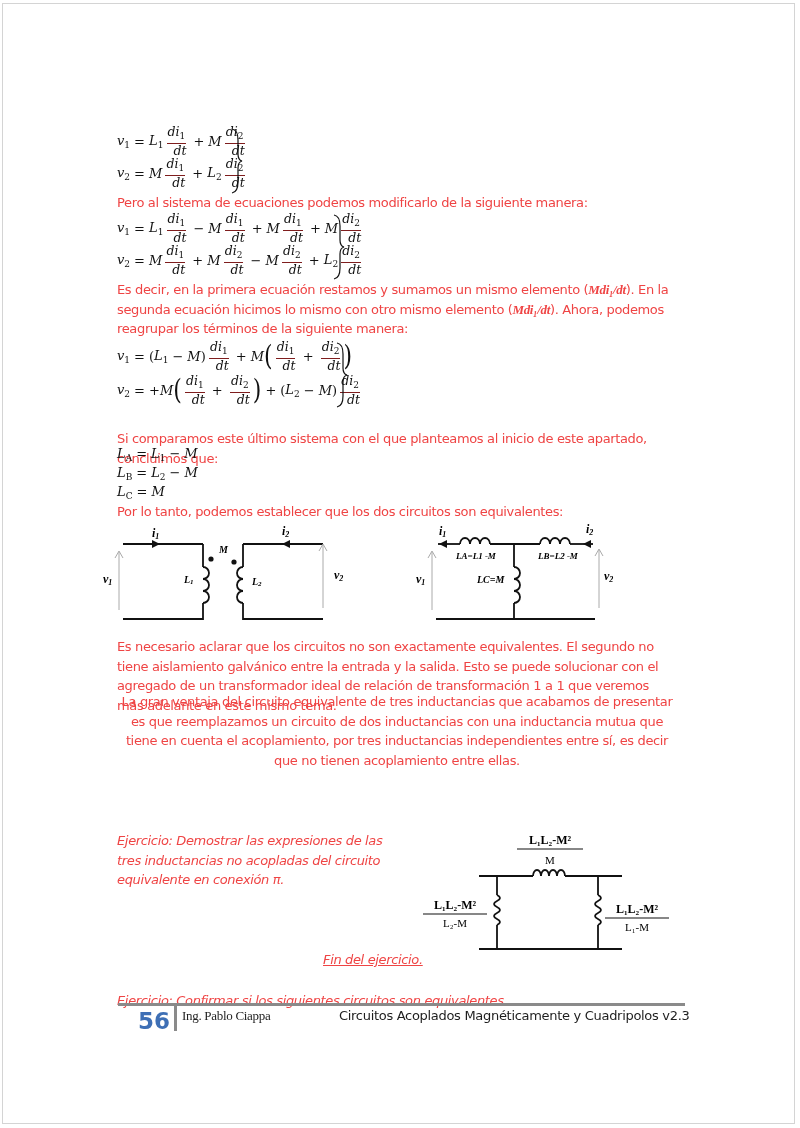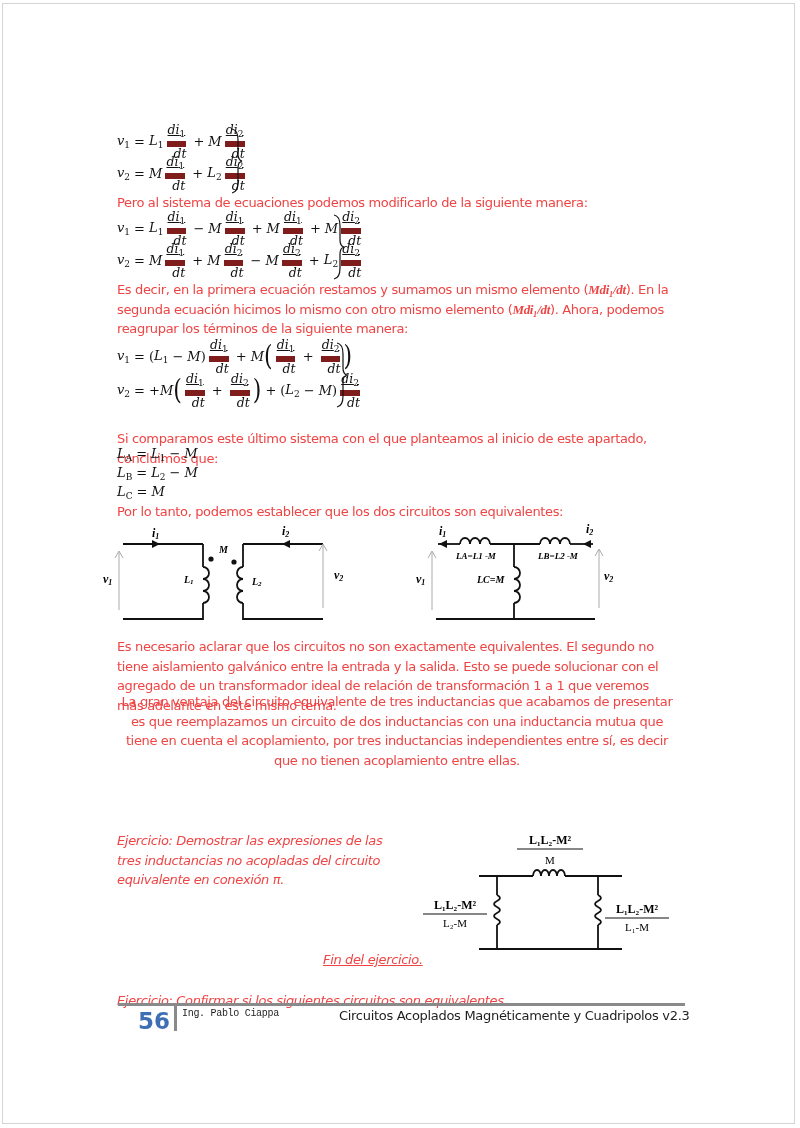--- a/index.html
+++ b/index.html
@@ -7,34 +7,34 @@
          font-family: "Liberation Sans", sans-serif; color: #1a1a1a; }
   .page-border { position: absolute; left: 2px; top: 3px; width: 793px; height: 1121px;
                  border: 1px solid #d4d4d4; box-sizing: border-box; }
   .text { position: absolute; left: 117px; width: 560px; font-size: 13px; line-height: 19.6px;
           font-family: "DejaVu Sans", sans-serif; letter-spacing: -0.35px; color: #ef4444; }
   .math { position: absolute; left: 117px; font-family: "DejaVu Serif", serif; font-style: italic;
           font-size: 13px; color: #111; white-space: nowrap; }
   .eqline { position: absolute; left: 0; height: 30px; display: flex; align-items: center; }
   .frac { display: inline-flex; flex-direction: column; align-items: center; vertical-align: middle;
           margin: 0 2px; line-height: 13px; font-size: 12.5px; }
-  .frac .num { border-bottom: 6px solid #7f1d1d; padding: 0 1px; text-decoration: underline; }
+  .frac .num { border-bottom: 1px solid #7f1d1d; padding: 0 1px; }
   .frac .den { padding: 0 1px; margin-left: 7px; }
   .op { font-style: normal; margin: 0 4px; }
   .sub { font-size: 9px; vertical-align: -3px; font-style: normal; }
   .paren { font-style: normal; font-size: 22px; line-height: 22px; transform: scaleY(1.3); display: inline-block; }
   .italic { font-style: italic; }
   .boldital { font-weight: bold; font-style: italic; font-family: "Liberation Serif", serif; }
   svg text { font-family: "Liberation Serif", serif; }
   .footer-line { position: absolute; left: 118px; top: 1003px; width: 567px; height: 3px; background: #8a8a8a; }
   .footer-sep { position: absolute; left: 174px; top: 1003px; width: 3px; height: 28px; background: #8a8a8a; }
   .page-number { position: absolute; left: 138px; top: 1008px; font-size: 23px; font-weight: bold;
                  color: #3e6fb5; font-family: "DejaVu Sans", sans-serif; }
-  .footer-author { position: absolute; left: 182px; top: 1008px; font-size: 10px; color: #1e1e1e;
-                   font-family: Liberation Mono, monospace; letter-spacing: -0.3px; }
+  .footer-author { position: absolute; left: 182px; top: 1008px; font-size: 13px; color: #1e1e1e;
+                   font-family: Liberation Serif, serif; letter-spacing: -0.3px; }
   .footer-title { position: absolute; left: 339px; top: 1008px; font-size: 13px; color: #1e1e1e;
                   font-family: "DejaVu Sans", sans-serif; letter-spacing: -0.3px; }
 </style>
 </head>
 <body>
 
 <div class="page-border"></div>
 
 <div class="math" style="top:126px; width:140px; height:66px;">
   <div class="eqline" style="top:0;">

